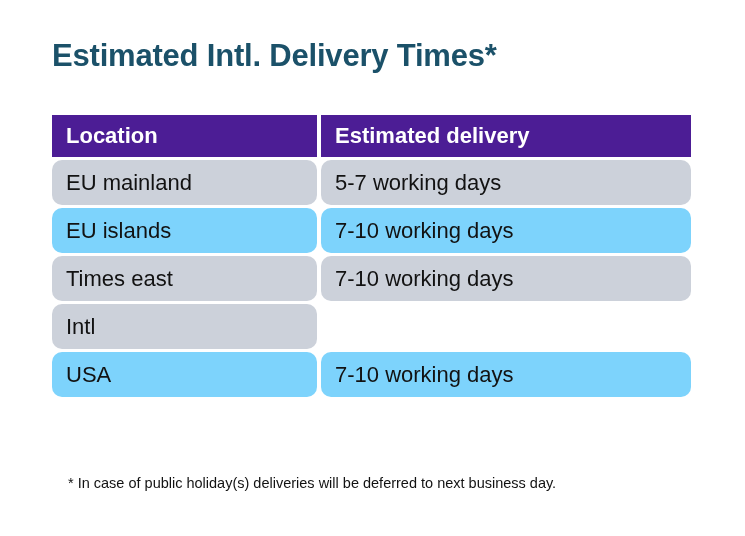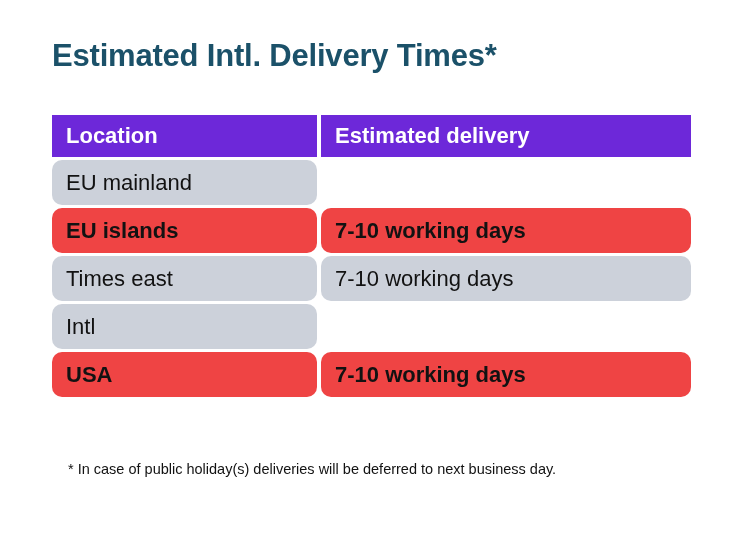--- a/index.html
+++ b/index.html
@@ -55,44 +55,43 @@
   }
   .spacer {
     width: 4px;
     flex: 0 0 4px;
     background: #ffffff;
   }
   .col-del {
     flex: 1 1 auto;
   }
   .header-row .cell {
-    background: #6d28d9;
+    background: #4c1d95;
     height: 42px;
     color: #ffffff;
     font-size: 22px;
     font-weight: bold;
   }
   .body-row .cell {
     height: 45px;
     color: #121212;
     font-size: 22px;
     font-weight: normal;
     border-radius: 10px;
   }
   .body-row.shade-dark .cell {
     background: #ccd1da;
   }
   .body-row.shade-light .cell {
-    background: #ef4444;
-    font-weight: bold;
+    background: #7dd3fc;
   }
   .footnote {
     position: absolute;
     left: 68px;
-    top: 461px;
+    top: 475px;
     font-size: 14.5px;
     color: #121212;
     white-space: nowrap;
   }
 </style>
 </head>
 <body>
 
 <div class="page">
 
@@ -102,20 +101,21 @@
 
     <div class="row header-row">
       <div class="cell col-loc">Location</div>
       <div class="spacer"></div>
       <div class="cell col-del">Estimated delivery</div>
     </div>
 
     <div class="row body-row shade-dark">
       <div class="cell col-loc">EU mainland</div>
       <div class="spacer"></div>
+      <div class="cell col-del">5-7 working days</div>
     </div>
 
     <div class="row body-row shade-light">
       <div class="cell col-loc">EU islands</div>
       <div class="spacer"></div>
       <div class="cell col-del">7-10 working days</div>
     </div>
 
     <div class="row body-row shade-dark">
       <div class="cell col-loc">Times east</div>

